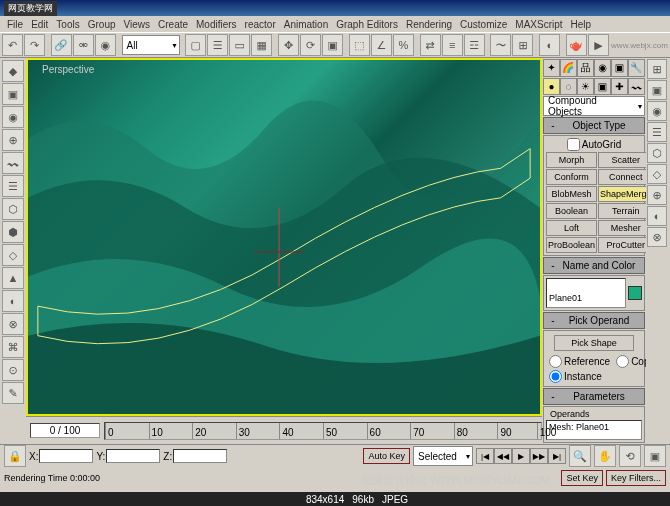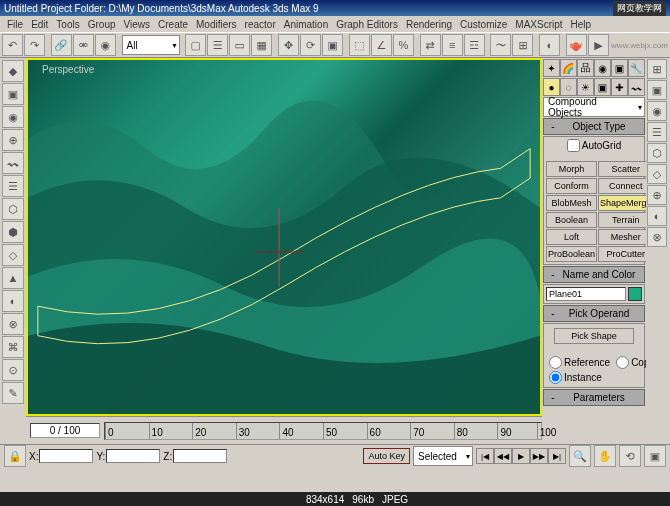--- a/index.html
+++ b/index.html
@@ -26,47 +26,46 @@
 .tick { position: absolute; top: 0; bottom: 0; border-left: 1px solid #888; }
 .tick span { position: absolute; top: 4px; left: 2px; }
 .right-panel { width: 128px; background: #d4d0c8; display: flex; }
 .cmd-tools { width: 24px; background: #d4d0c8; display: flex; flex-direction: column; gap: 1px; padding: 1px; }
 .cmd-main { flex: 1; display: flex; flex-direction: column; padding: 1px; gap: 1px; overflow: hidden; }
 .tab-row { display: flex; gap: 0; height: 18px; }
 .tab { flex: 1; border: 1px solid #888; background: #d4d0c8; display: flex; align-items: center; justify-content: center; font-size: 10px; }
 .tab.active { background: #f0e890; }
 .rollout-head { background: #aaa; border: 1px solid #666; padding: 2px 4px; font-size: 10px; text-align: center; display: flex; align-items: center; }
 .rollout-head .pm { width: 10px; }
-.rollout-body { border: 1px solid #888; padding: 2px; display: flex; flex-direction: column; gap: 9px; background: #d4d0c8; }
+.rollout-body { border: 1px solid #888; padding: 2px; display: flex; flex-direction: column; gap: 1px; background: #d4d0c8; }
 .btn-grid { display: grid; grid-template-columns: 1fr 1fr; gap: 1px; }
 .pbtn { border: 1px solid #888; background: #d4d0c8; padding: 2px 1px; font-size: 9px; text-align: center; }
 .pbtn.active { background: #f0e890; }
 .field { display: flex; align-items: center; gap: 2px; }
-.input { border: 1px inset #888; background: #fff; padding: 1px 2px; font-size: 9px; flex: 1; height: 14px; }
+.input { border: 1px inset #888; background: #fff; padding: 14px 2px; font-size: 9px; flex: 1; height: 14px; }
 .color-sw { width: 14px; height: 14px; background: #1aab7e; border: 1px solid #333; }
 .radio-row { display: flex; align-items: center; gap: 2px; font-size: 9px; padding: 1px 3px; }
 .radio-row input { margin: 0; }
 .bottom { height: 44px; background: #d4d0c8; border-top: 1px solid #888; display: flex; flex-direction: column; }
 .brow { display: flex; align-items: center; gap: 3px; padding: 1px 4px; height: 22px; }
 .coord { display: flex; align-items: center; gap: 1px; }
 .coord-label { font-size: 10px; }
 .coord-in { width: 54px; border: 1px inset #888; background: #fff; height: 14px; font-size: 9px; padding: 0 2px; }
 .autokey { background: #d4d0c8; border: 1px solid #7f1d1d; padding: 2px 4px; font-size: 9px; }
 .nav-btns { display: flex; gap: 0; }
 .nbtn { width: 18px; height: 16px; border: 1px solid #888; background: #d4d0c8; font-size: 8px; display: flex; align-items: center; justify-content: center; }
 .footer { position: absolute; bottom: 0; left: 0; right: 0; height: 14px; background: #222; color: #fff; font-size: 9px; display: flex; align-items: center; justify-content: center; gap: 8px; padding-left: 44px; }
 .wm2 { position: absolute; bottom: 18px; right: 120px; color: rgba(200,200,200,0.6); font-size: 11px; }
 .listbox { border: 1px inset #888; background: #fff; height: 20px; padding: 1px 2px; font-size: 9px; }
 .chk-row { display: flex; align-items: center; justify-content: center; gap: 2px; font-size: 9px; }
 </style>
 </head>
 <body>
 
 <div class="titlebar">
-  <span>Untitled    Project Folder: D:\My Documents\3dsMax    Autodesk 3ds Max 9</span>
   <span class="wm">网页教学网</span>
 </div>
 
 <div class="menubar">
   <span>File</span>
   <span>Edit</span>
   <span>Tools</span>
   <span>Group</span>
   <span>Views</span>
   <span>Create</span>
@@ -273,20 +272,24 @@
               <input type="radio" checked="" style="">
               <span>Instance</span>
             </div>
         </div>
       </div>
 
       <div class="rollout-head">
           <span class="pm">-</span>
           <span style="flex:1">Parameters</span>
         </div>
+      <div class="rollout-body">
+        <span style="font-size:9px;padding-left:4px">Operands</span>
+        <div class="listbox">Mesh: Plane01</div>
+      </div>
     </div>
     <div class="cmd-tools">
       <div class="tbtn" style="width:20px;height:20px">⊞</div>
       <div class="tbtn" style="width:20px;height:20px">▣</div>
       <div class="tbtn" style="width:20px;height:20px">◉</div>
       <div class="tbtn" style="width:20px;height:20px">☰</div>
       <div class="tbtn" style="width:20px;height:20px">⬡</div>
       <div class="tbtn" style="width:20px;height:20px">◇</div>
       <div class="tbtn" style="width:20px;height:20px">⊕</div>
       <div class="tbtn" style="width:20px;height:20px">◐</div>
@@ -318,19 +321,26 @@
       <div class="nbtn">◀◀</div>
       <div class="nbtn">▶</div>
       <div class="nbtn">▶▶</div>
       <div class="nbtn">▶|</div>
     </div>
     <div class="tbtn">🔍</div>
     <div class="tbtn">✋</div>
     <div class="tbtn">⟲</div>
     <div class="tbtn">▣</div>
   </div>
+  <div class="brow">
+    <span style="font-size:9px">Rendering Time 0:00:00</span>
+    <div style="flex:1"></div>
+    <div class="autokey">Set Key</div>
+    <div class="autokey">Key Filters...</div>
+    <span class="wm2">思缘设计论坛 WWW.MISSYUAN.COM</span>
+  </div>
 </div>
 
 <div class="footer">
   <span>834x614</span>
   <span>96kb</span>
   <span>JPEG</span>
 </div>
 
 </body></html>

